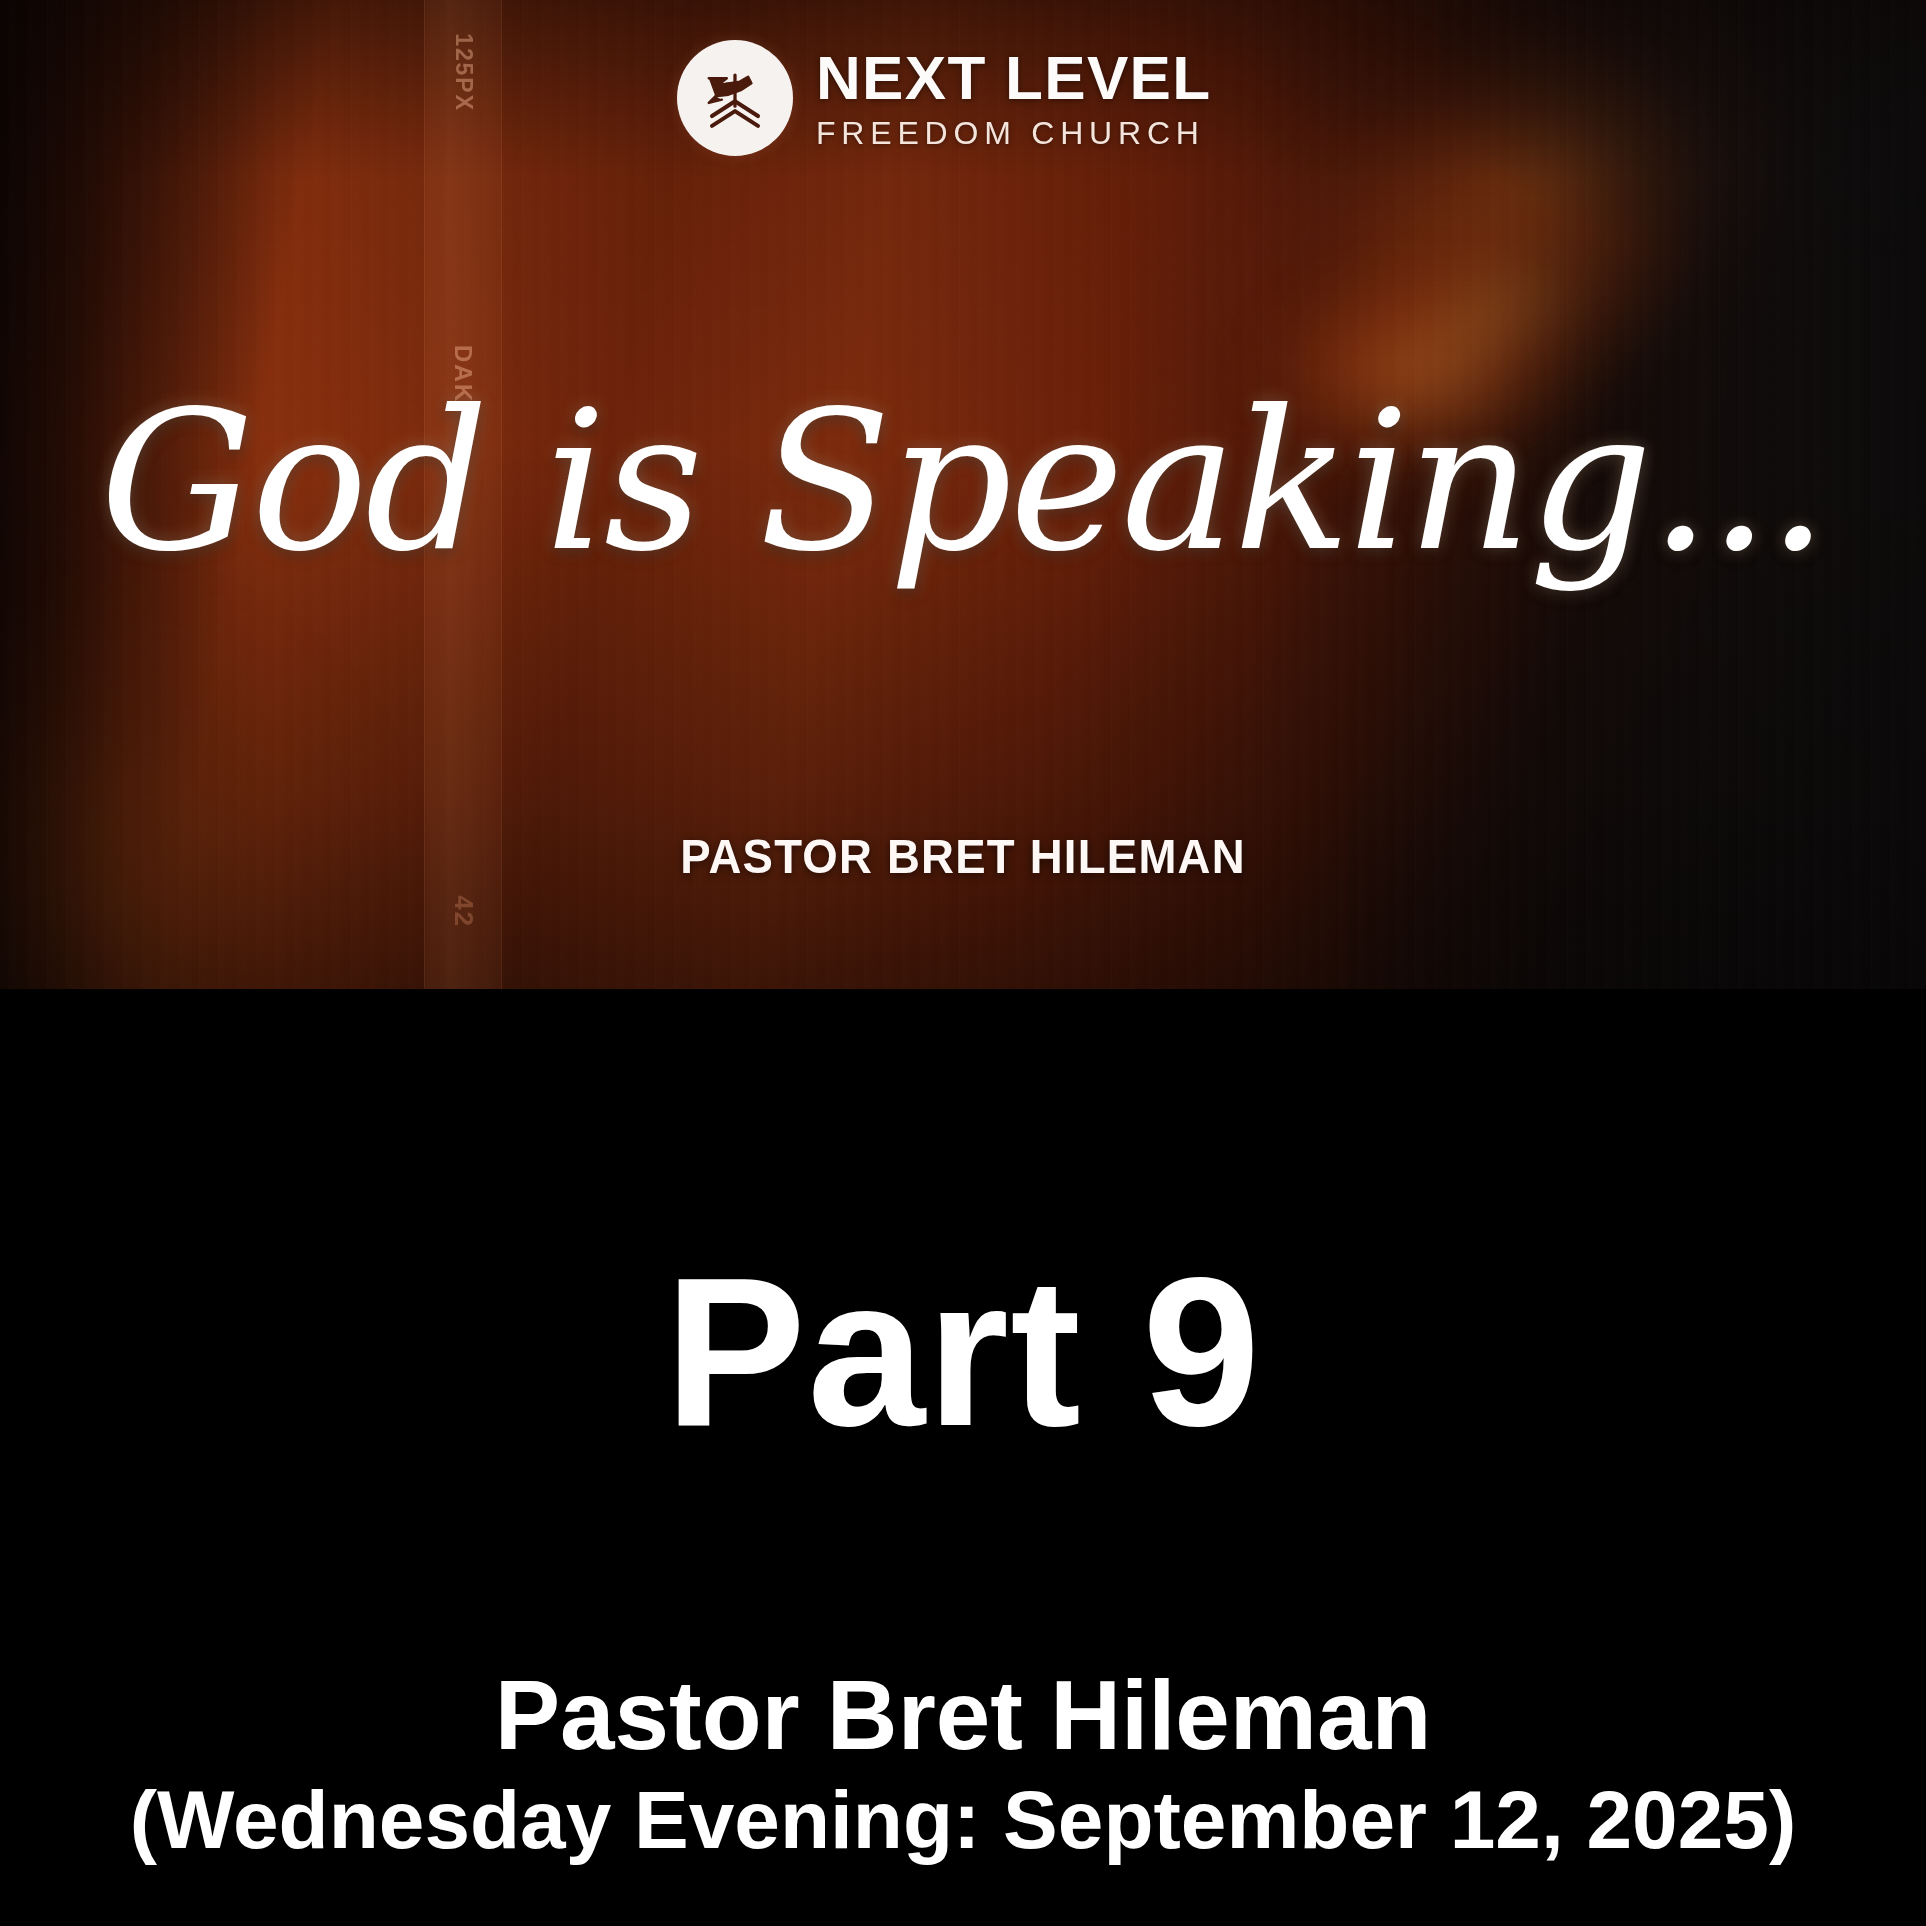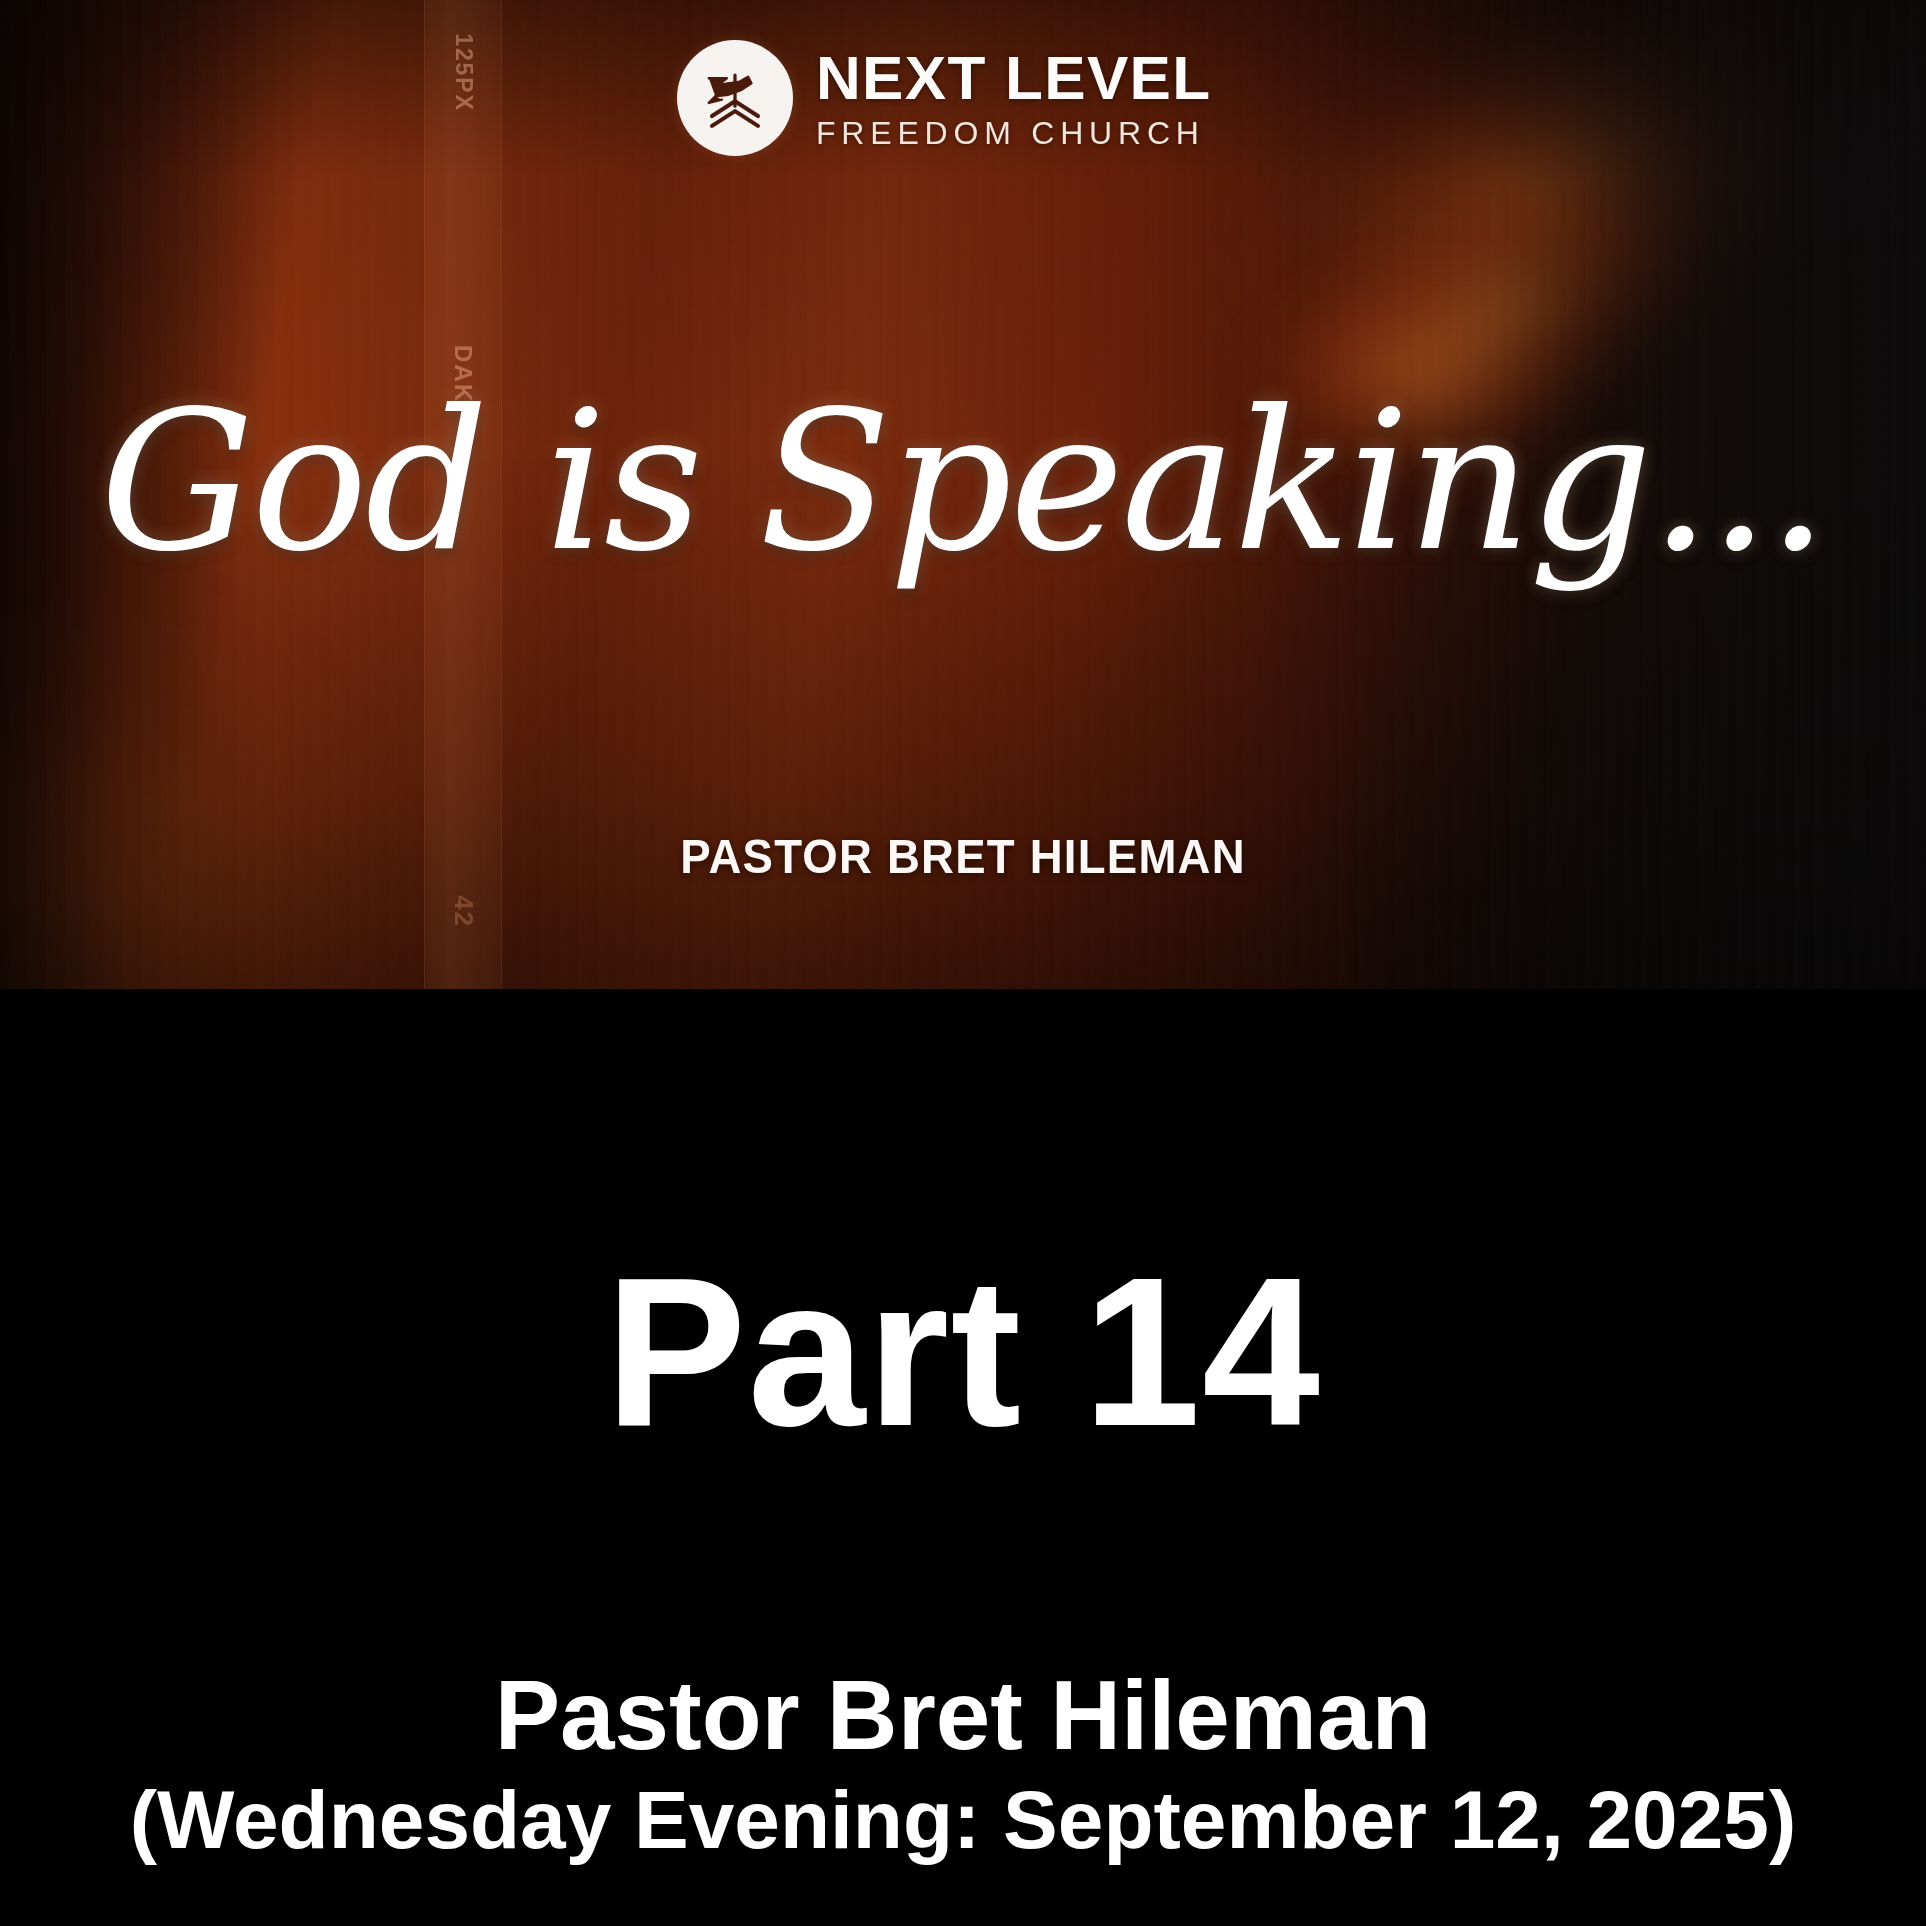--- a/index.html
+++ b/index.html
@@ -280,19 +280,19 @@
       <div id="logo-text">
         <div id="logo-title">NEXT LEVEL</div>
         <div id="logo-sub">FREEDOM CHURCH</div>
       </div>
     </div>
 
     <div id="artwork-speaker">PASTOR BRET HILEMAN</div>
   </div>
 
   <div id="lower">
-    <div id="part-number">Part 14</div>
+    <div id="part-number">Part 9</div>
     <div id="speaker-name">Pastor Bret Hileman</div>
     <div id="occasion">(Wednesday Evening: September 12, 2025)</div>
   </div>
 
 </div>
 
 
 </body></html>

